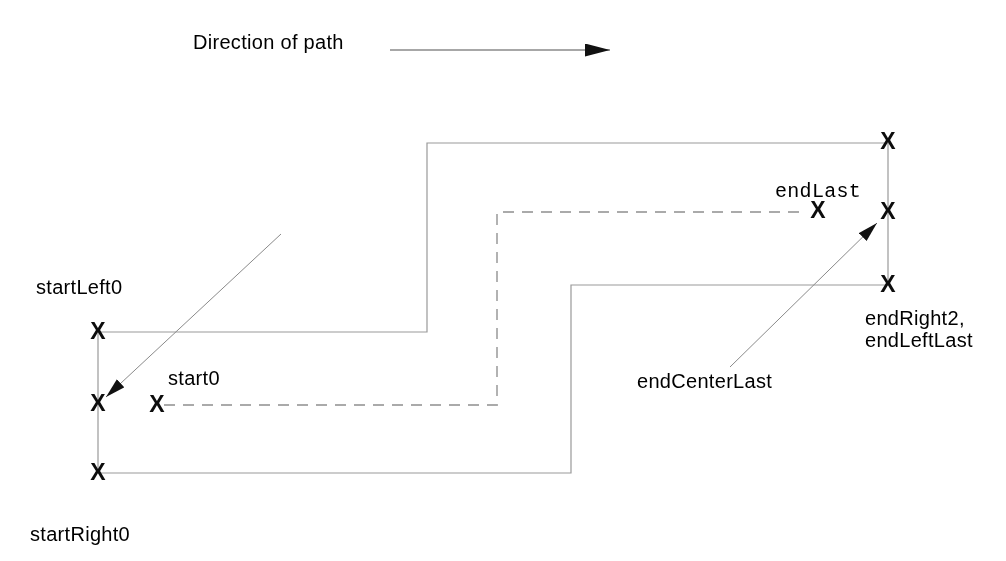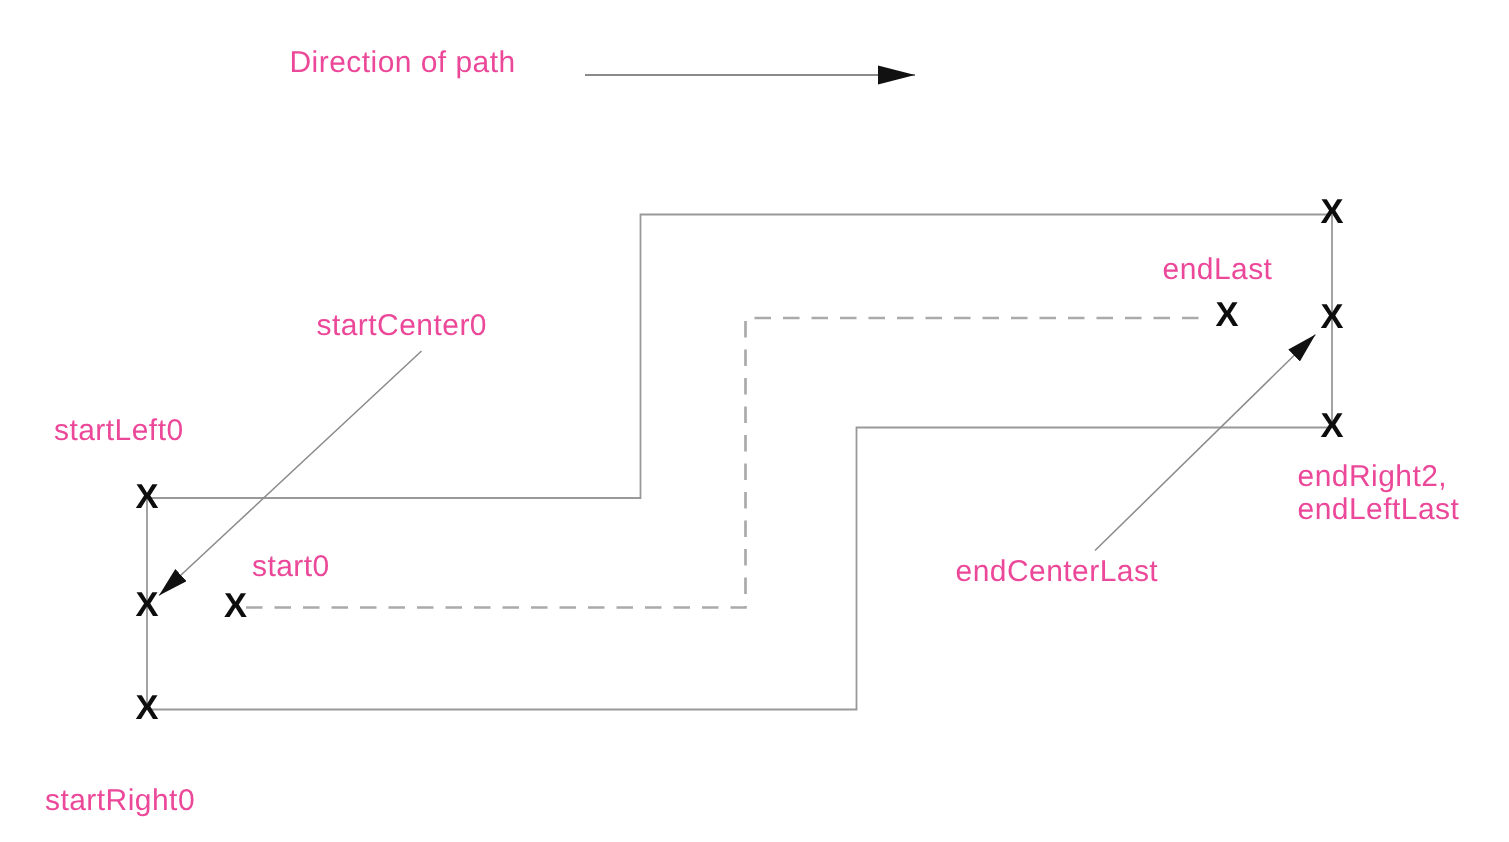--- a/index.html
+++ b/index.html
@@ -18,21 +18,21 @@
   .diagram-svg {
     position: absolute;
     left: 0;
     top: 0;
   }
   .label {
     position: absolute;
     font-size: 20px;
     line-height: 22px;
     letter-spacing: 0.3px;
-    color: #ec4899;
+    color: #000000;
     white-space: nowrap;
   }
   .xmark {
     position: absolute;
     transform: translate(-50%, -54%);
     font-size: 23px;
     font-weight: 700;
     color: #0d0d0d;
     line-height: 1;
     letter-spacing: 0;
@@ -65,29 +65,28 @@
 
     <polyline points="164,405 497,405 497,212 806,212" fill="none" stroke="#aaaaaa" stroke-width="1.8" stroke-dasharray="11 8"></polyline>
 
     <line x1="281" y1="234" x2="106" y2="397" stroke="#8a8a8a" stroke-width="1" marker-end="url(#arrowSmall)"></line>
 
     <line x1="730" y1="367" x2="877" y2="223" stroke="#8a8a8a" stroke-width="1" marker-end="url(#arrowSmall)"></line>
   </svg>
 
   <div class="label" style="left:193px; top:31px;">Direction of path</div>
 
-  <div class="label" style="left:211px; top:206px;">startCenter0</div>
 
   <div class="label" style="left:36px; top:276px;">startLeft0</div>
 
   <div class="label" style="left:168px; top:367px;">start0</div>
 
   <div class="label" style="left:30px; top:499px;margin-top:24px;">startRight0</div>
 
-  <div class="label" style="left:775px; top:169px;">endLast</div>
+  <div class="label" style="left:775px; top:181px;font-family:Liberation Mono, monospace;">endLast</div>
 
   <div class="label" style="left:874px; top:79px;">
   </div>
 
   <div class="label" style="left:865px; top:307px;">
     <div>endRight2,</div>
     <div>endLeftLast</div>
   </div>
 
   <div class="label" style="left:637px; top:370px;">endCenterLast</div>

